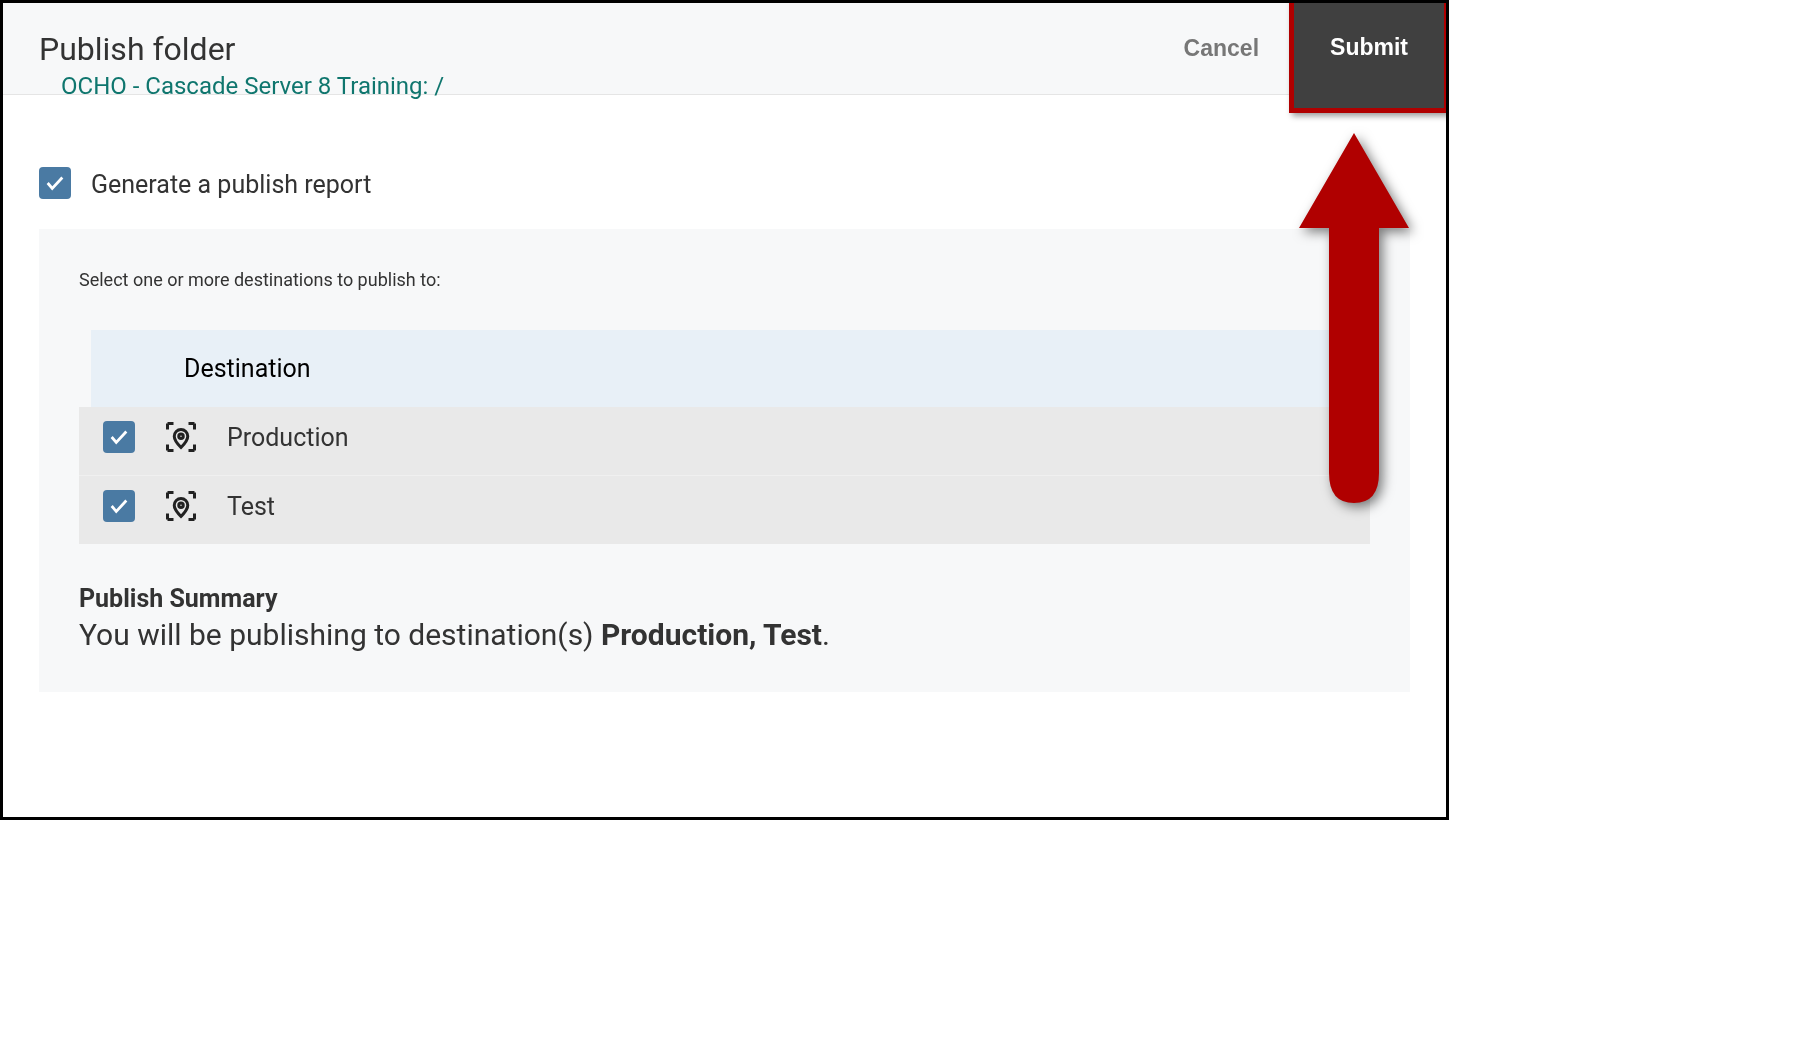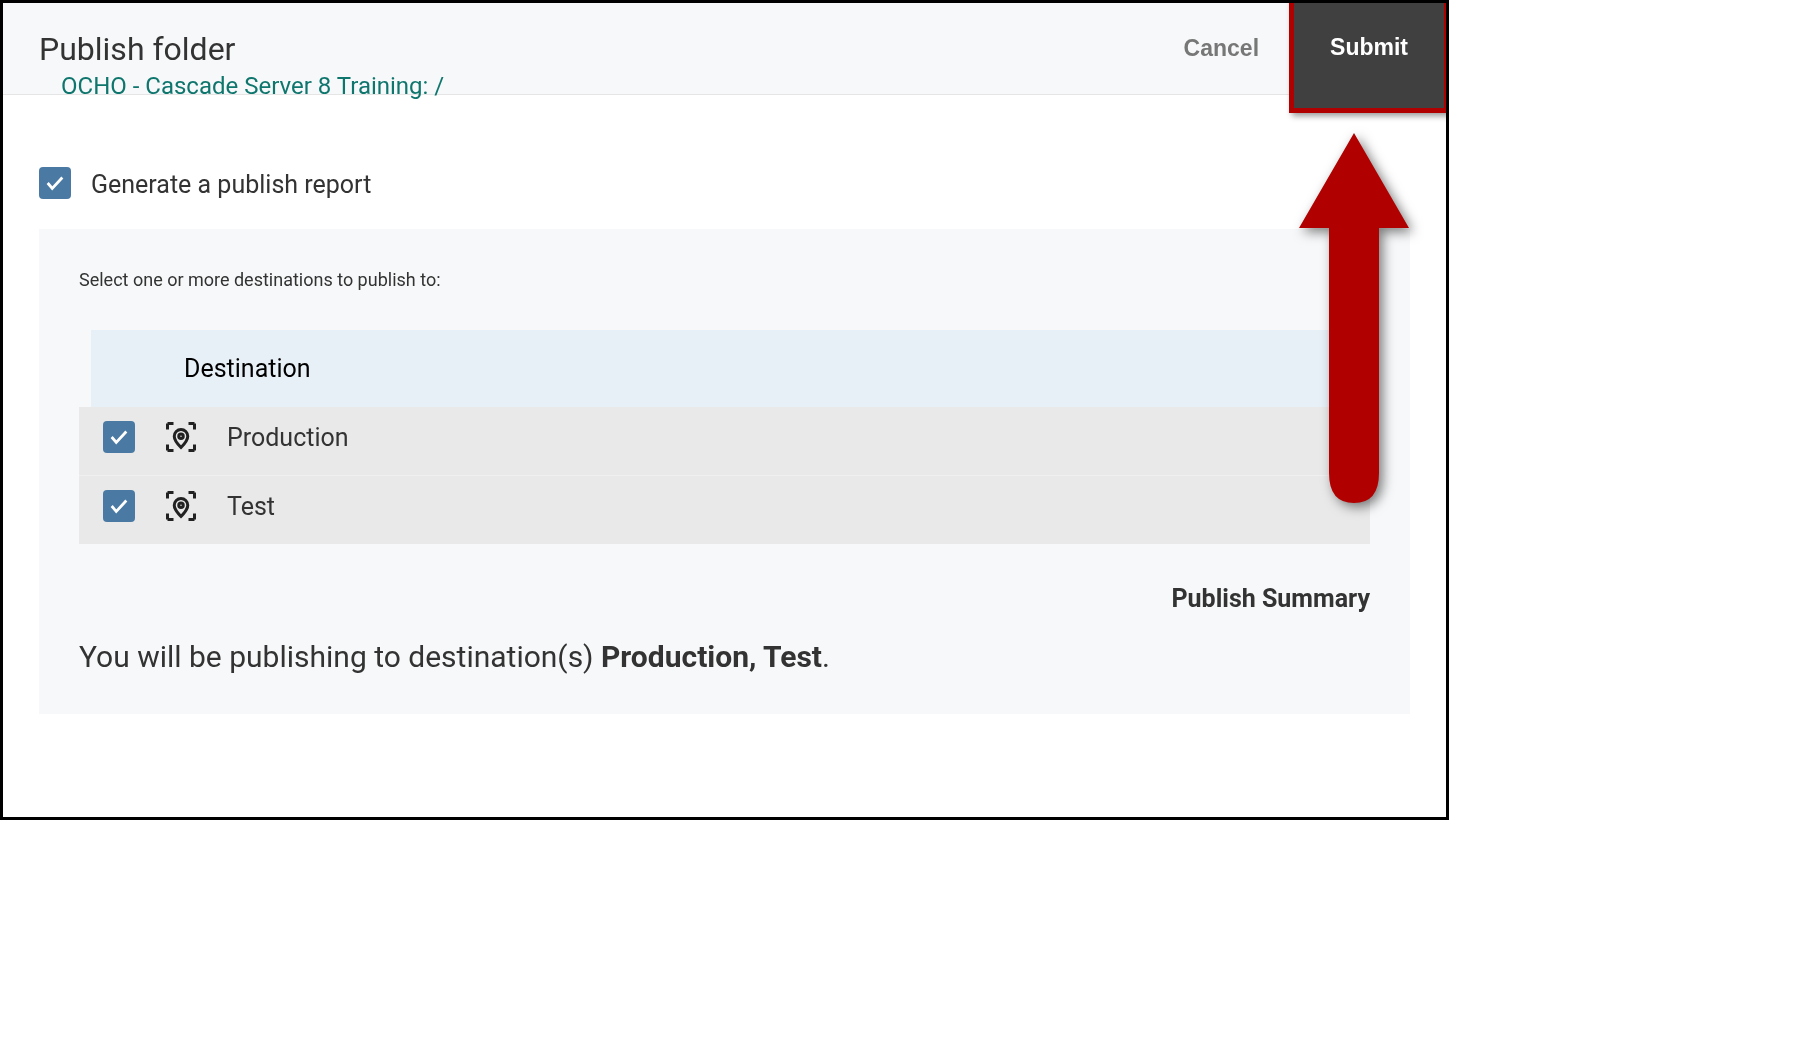--- a/index.html
+++ b/index.html
@@ -151,22 +151,21 @@
       font-size: 25px;
       color: #333;
     }
     .summary-section {
       margin-top: 40px;
     }
     .summary-title {
       font-size: 25px;
       font-weight: 700;
       color: #333;
-      margin-bottom: 26px;
-      text-align: right;
+      margin-bottom: 4px;
     }
     .summary-text {
       font-size: 30px;
       color: #333;
     }
     .summary-text strong {
       font-weight: 700;
     }
     .arrow-annotation {
       position: absolute;

